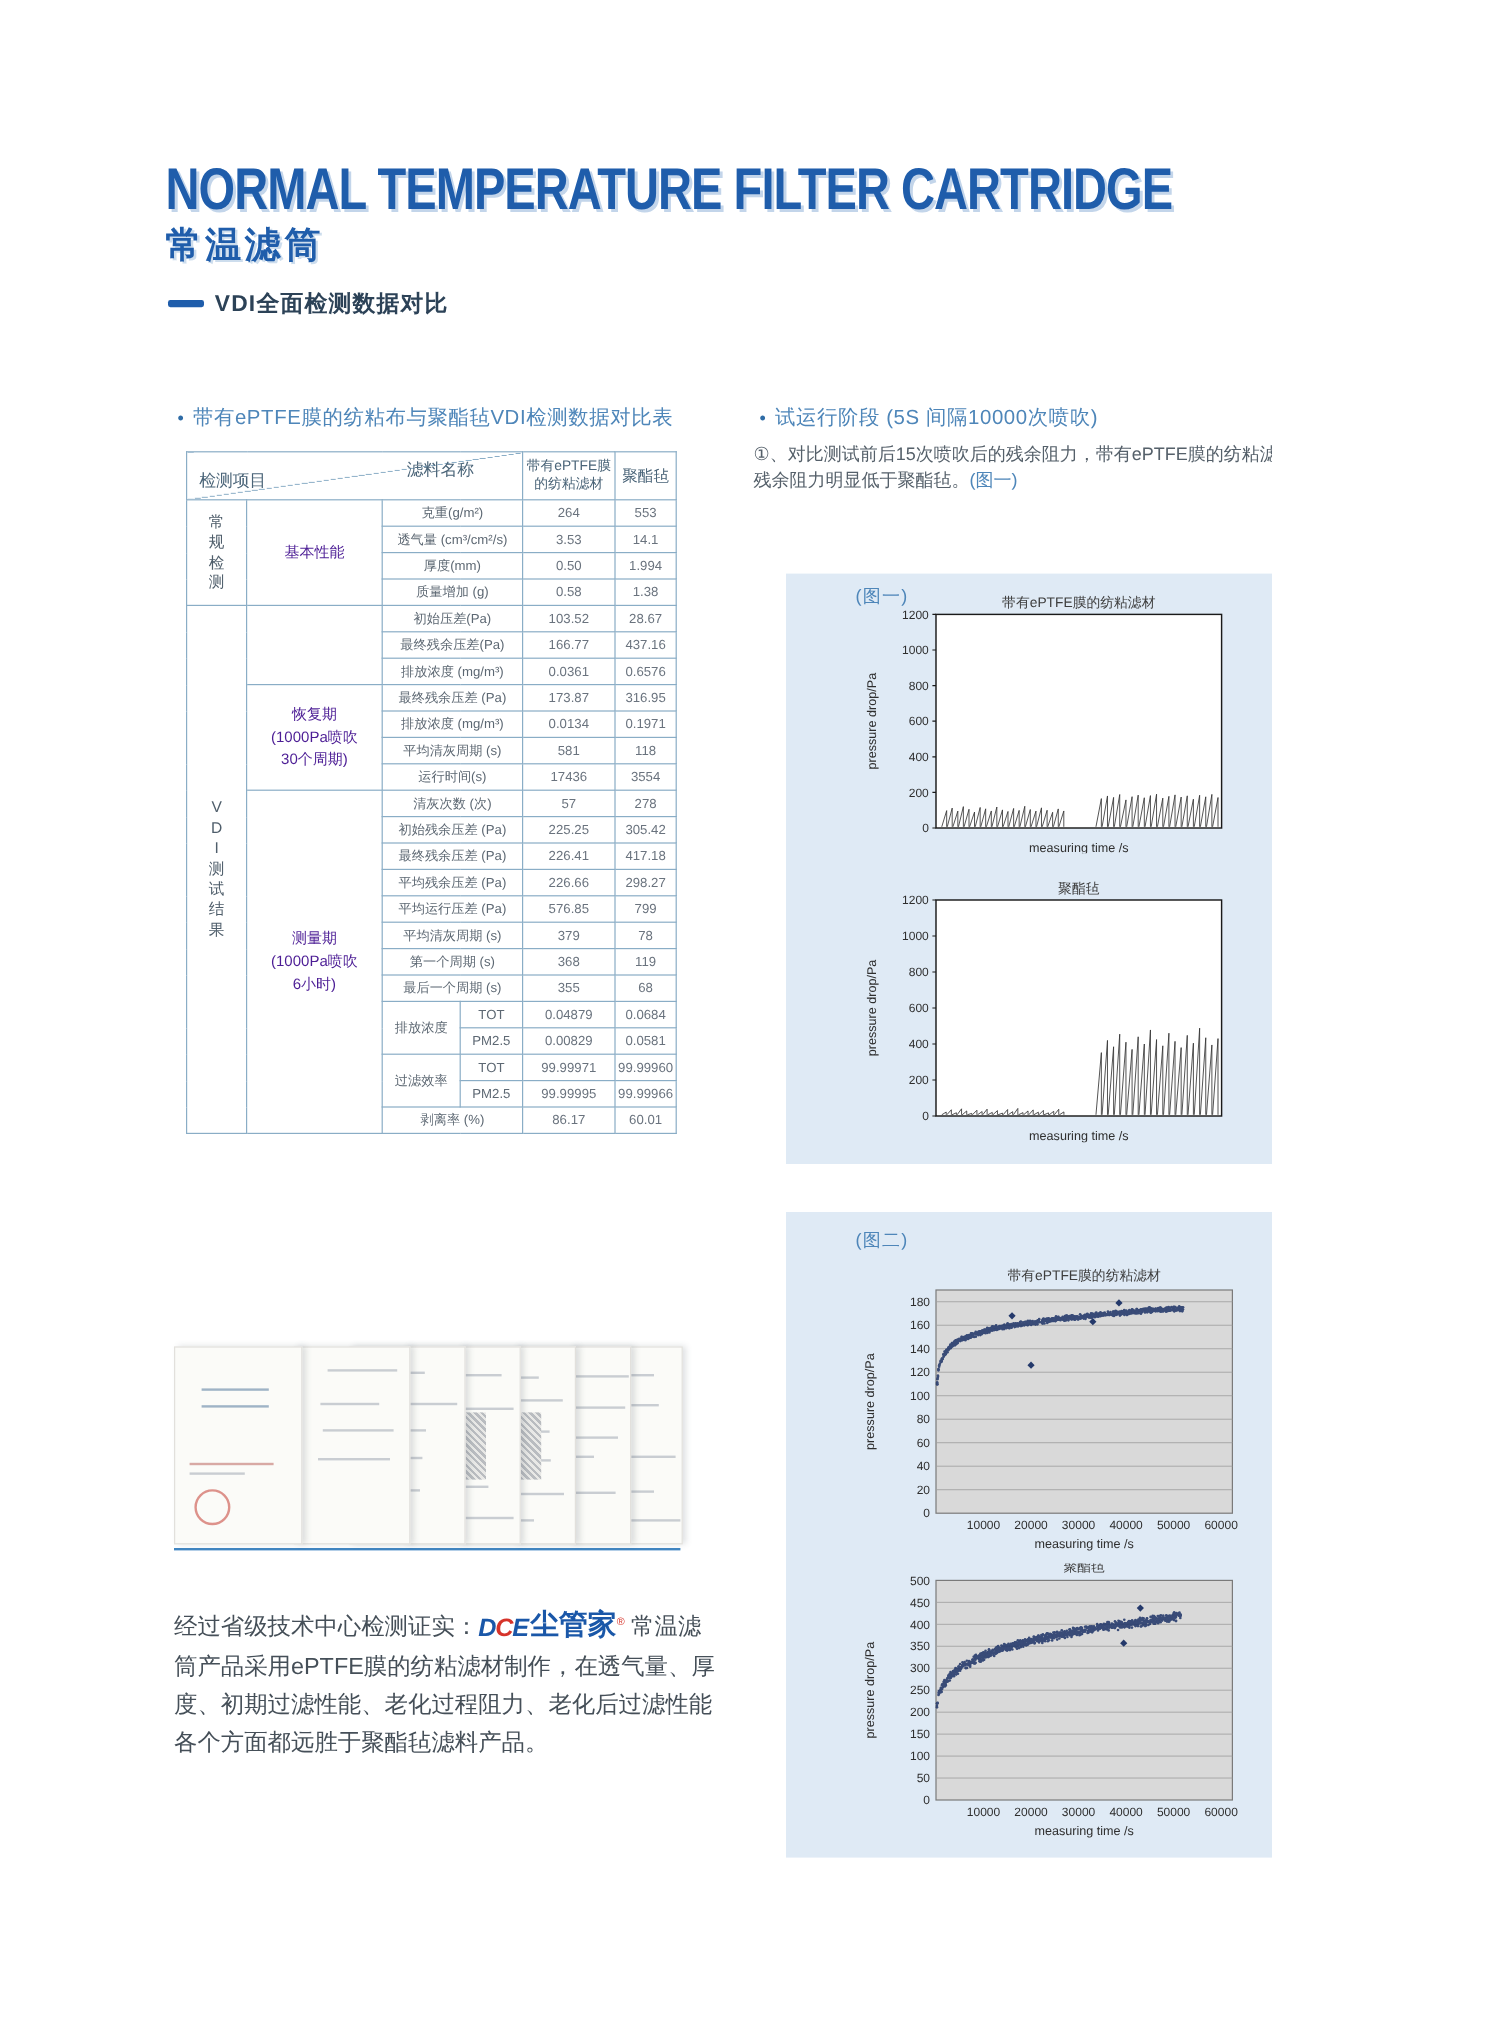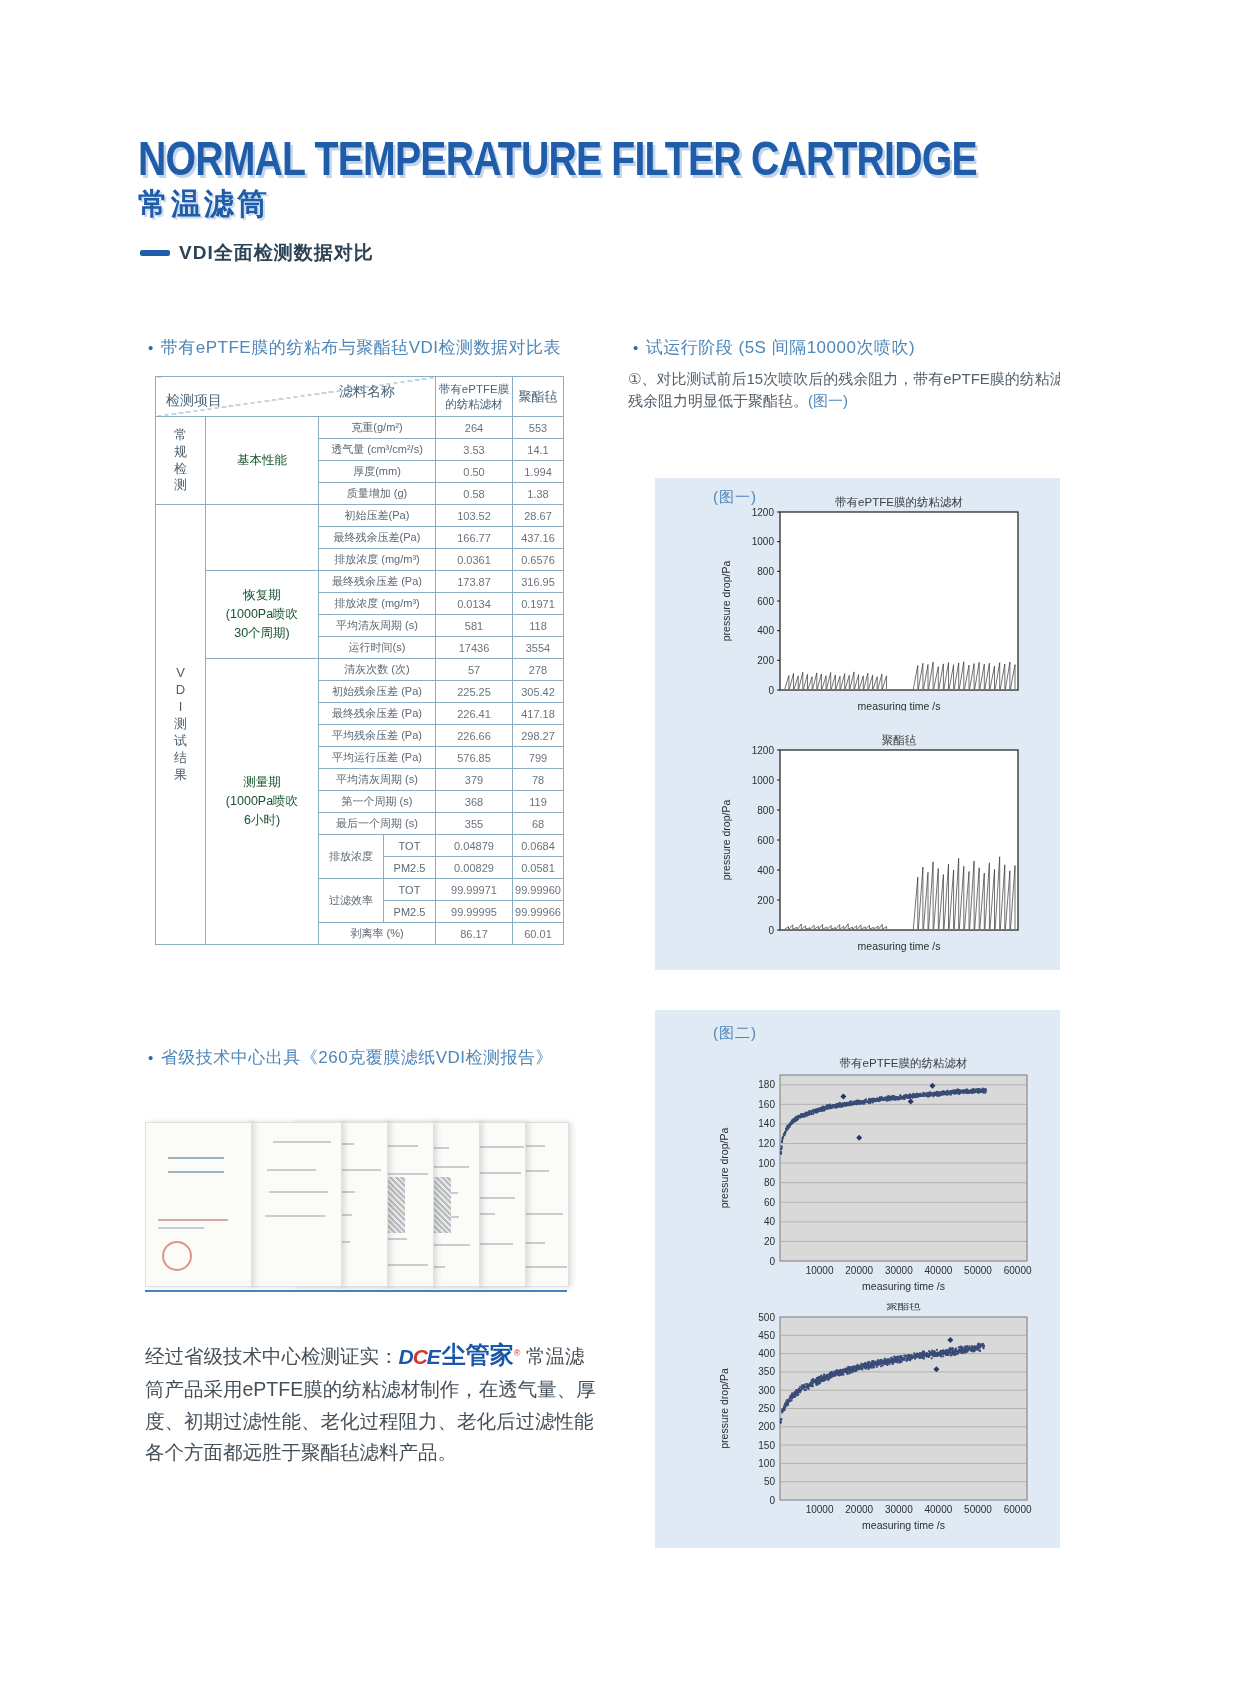--- a/index.html
+++ b/index.html
@@ -29,21 +29,21 @@
   table.vdi col.c4{width:77px}table.vdi col.c5{width:51px}
   table.vdi th,table.vdi td{border:1px solid #8aadc6;text-align:center;vertical-align:middle;padding:0 2px;}
   table.vdi tbody td{height:21px;}
   th.diag{position:relative;height:39px;
     background-image:linear-gradient(to right bottom,transparent 49.5%,#8aadc6 49.5%,#8aadc6 50.3%,transparent 50.3%);}
   .diag-bl{position:absolute;left:10px;bottom:6px;font-size:14px;font-weight:400;color:#4a6478;}
   .diag-tr{position:absolute;right:40px;top:6px;font-size:14px;font-weight:400;color:#4a6478;margin-left:21px;}
   th.hcol{font-size:11.5px;font-weight:400;color:#4a6478;line-height:1.25;}
   th.hcol2{font-size:13px;font-weight:400;color:#4a6478;}
   td.c-v{font-size:13px;color:#4f5e6b;line-height:1.3;padding:4px 0;}
-  td.c-g{font-size:12.5px;color:#14532d;white-space:pre-line;line-height:1.5;}
+  td.c-g{font-size:12.5px;color:#4c1d95;white-space:pre-line;line-height:1.5;}
   td.c-l,td.c-sg,td.c-sl{font-size:11px;color:#5d6873;}
   td.c-d{font-size:11px;color:#6a737e;}
 
   
   .rpara{left:628px;width:458px;font-size:15px;color:#55606a;line-height:1.45;}
   .fig-link{color:#4e86b9;}
 
   
   .panel{background:#dfeaf5;}
   .panel1{left:655px;top:478px;width:445px;height:492px;}
@@ -2665,21 +2665,20 @@
           <circle cx="74.5" cy="101.7" r="1.1"></circle>
           <circle cx="181.1" cy="58.5" r="1.1"></circle>
           <circle cx="225.4" cy="51.7" r="1.1"></circle>
           <circle cx="128.2" cy="70.6" r="1.1"></circle>
         </g>
         <path d="M238.29003333333333 34.05799999999999L241.29003333333333 37.05799999999999L238.29003333333333 40.05799999999999L235.29003333333333 37.05799999999999Z" fill="#24396b"></path>
         <path d="M224.42921666666666 63.337999999999994L227.42921666666666 66.338L224.42921666666666 69.338L221.42921666666666 66.338Z" fill="#24396b"></path>
       </svg>
   </div>
 
-  <div class="abs bullet" style="left:148px;top:1046px;">省级技术中心出具《260克覆膜滤纸VDI检测报告》</div>
   <div class="abs certs" id="certs">
       <div class="cert-page" style="left: 0px; width: 105px; z-index: 9;">
         <span class="cert-line blue" style="top: 34px; left: 22px; width: 56px;"></span>
         <span class="cert-line blue" style="top: 48px; left: 22px; width: 56px;"></span>
         <span class="cert-line red" style="top: 96px; left: 12px; width: 70px;"></span>
         <span class="cert-line" style="top: 104px; left: 12px; width: 46px;"></span>
         <span class="cert-stamp" style="left: 16px; top: 118px;"></span>
       </div>
       <div class="cert-page" style="left: 100px; width: 95px; z-index: 8;">
         <span class="cert-line" style="top: 18.4957px; left: 26.7691px; width: 57.9611px;"></span>

